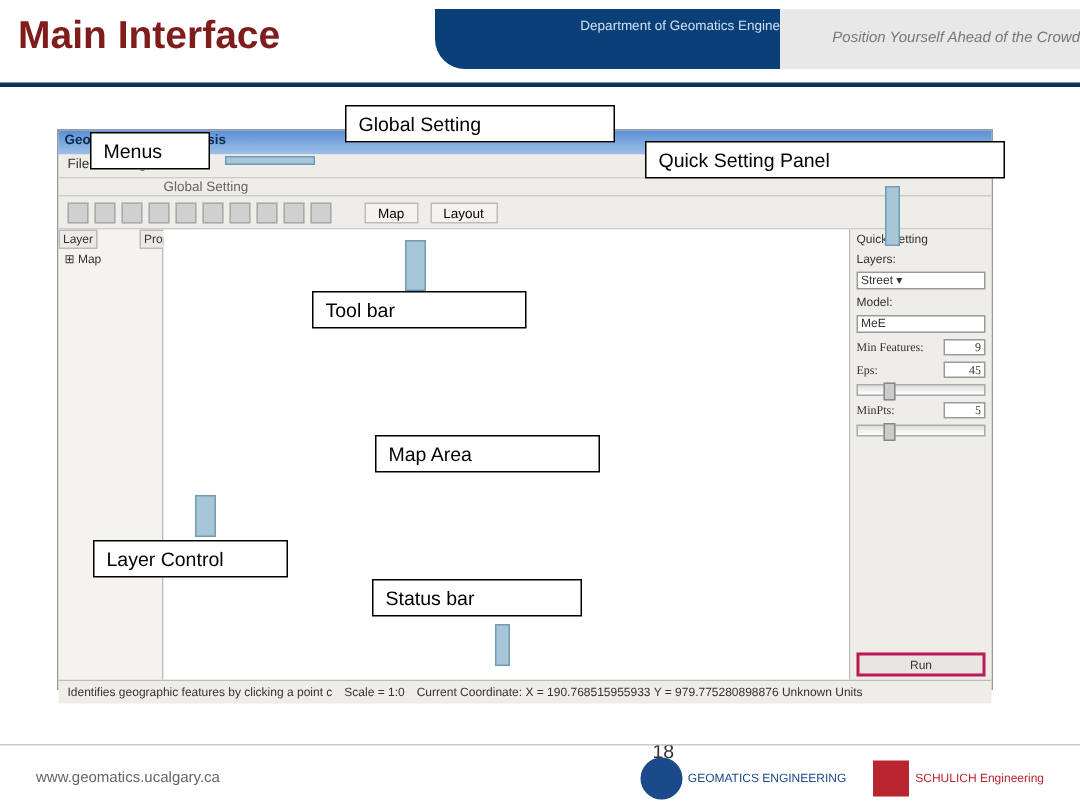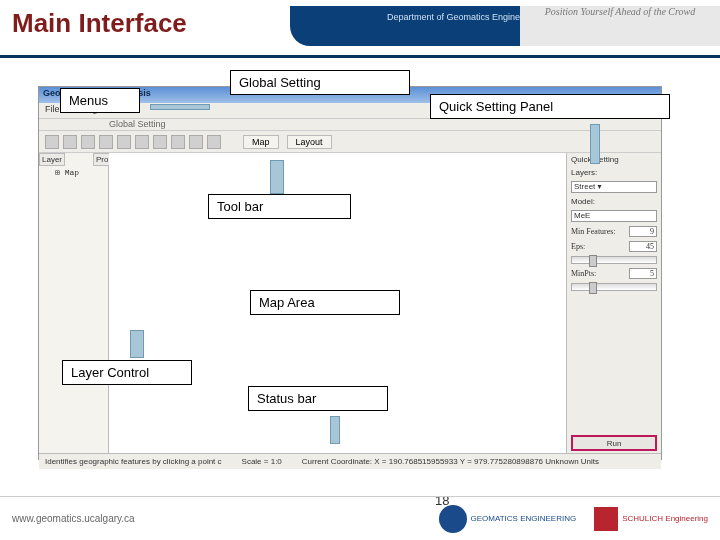--- a/index.html
+++ b/index.html
@@ -41,23 +41,22 @@
   .banner-grey {
     position: absolute;
     right: 0;
     top: 6px;
     width: 200px;
     height: 40px;
     background: #e8e8e8;
     color: #777;
     font-size: 10px;
     font-style: italic;
-    text-align: center;
-    padding-top: 0;
-    font-family: Liberation Serif, serif;
+    text-align: right;
+    padding-top: 14px;
   }
   .app-area {
     position: absolute;
     left: 38px;
     top: 86px;
     width: 624px;
     height: 374px;
     background: #eceae6;
     border: 1px solid #999;
   }
@@ -124,22 +123,21 @@
     font-size: 8px;
     gap: 28px;
   }
   .layer-tab {
     flex: 1;
     border: 1px solid #bbb;
     padding: 1px 2px;
     background: #eceae6;
   }
   .layer-list {
-    padding: 2px 16px;
-    font-family: Liberation Mono, monospace;
+    padding: 2px 4px;
   }
   .map-canvas {
     flex: 1;
     background: #fff;
     border-right: 1px solid #bbb;
   }
   .quick-panel {
     width: 94px;
     background: #efede8;
     font-size: 8px;
@@ -203,21 +201,21 @@
     text-align: center;
     line-height: 14px;
   }
   .statusbar {
     height: 16px;
     background: #efede8;
     border-top: 1px solid #bbb;
     font-size: 8px;
     color: #333;
     display: flex;
-    gap: 20px;
+    gap: 8px;
     padding: 2px 6px;
     align-items: center;
   }
   .callout {
     position: absolute;
     background: #fff;
     border: 1px solid #000;
     font-size: 13px;
     padding: 4px 8px;
   }
@@ -228,21 +226,21 @@
   }
   .footer {
     position: absolute;
     left: 0;
     bottom: 0;
     width: 720px;
     height: 44px;
     border-top: 1px solid #ccc;
     display: flex;
     align-items: center;
-    padding: 0 12px;
+    padding: 0 24px;
     font-size: 10px;
     color: #666;
   }
   .footer .url { flex: 0 0 auto; }
   .footer .gap { flex: 1; }
   .logo {
     width: 28px;
     height: 28px;
     background: #1a4a8a;
     border-radius: 50%;

